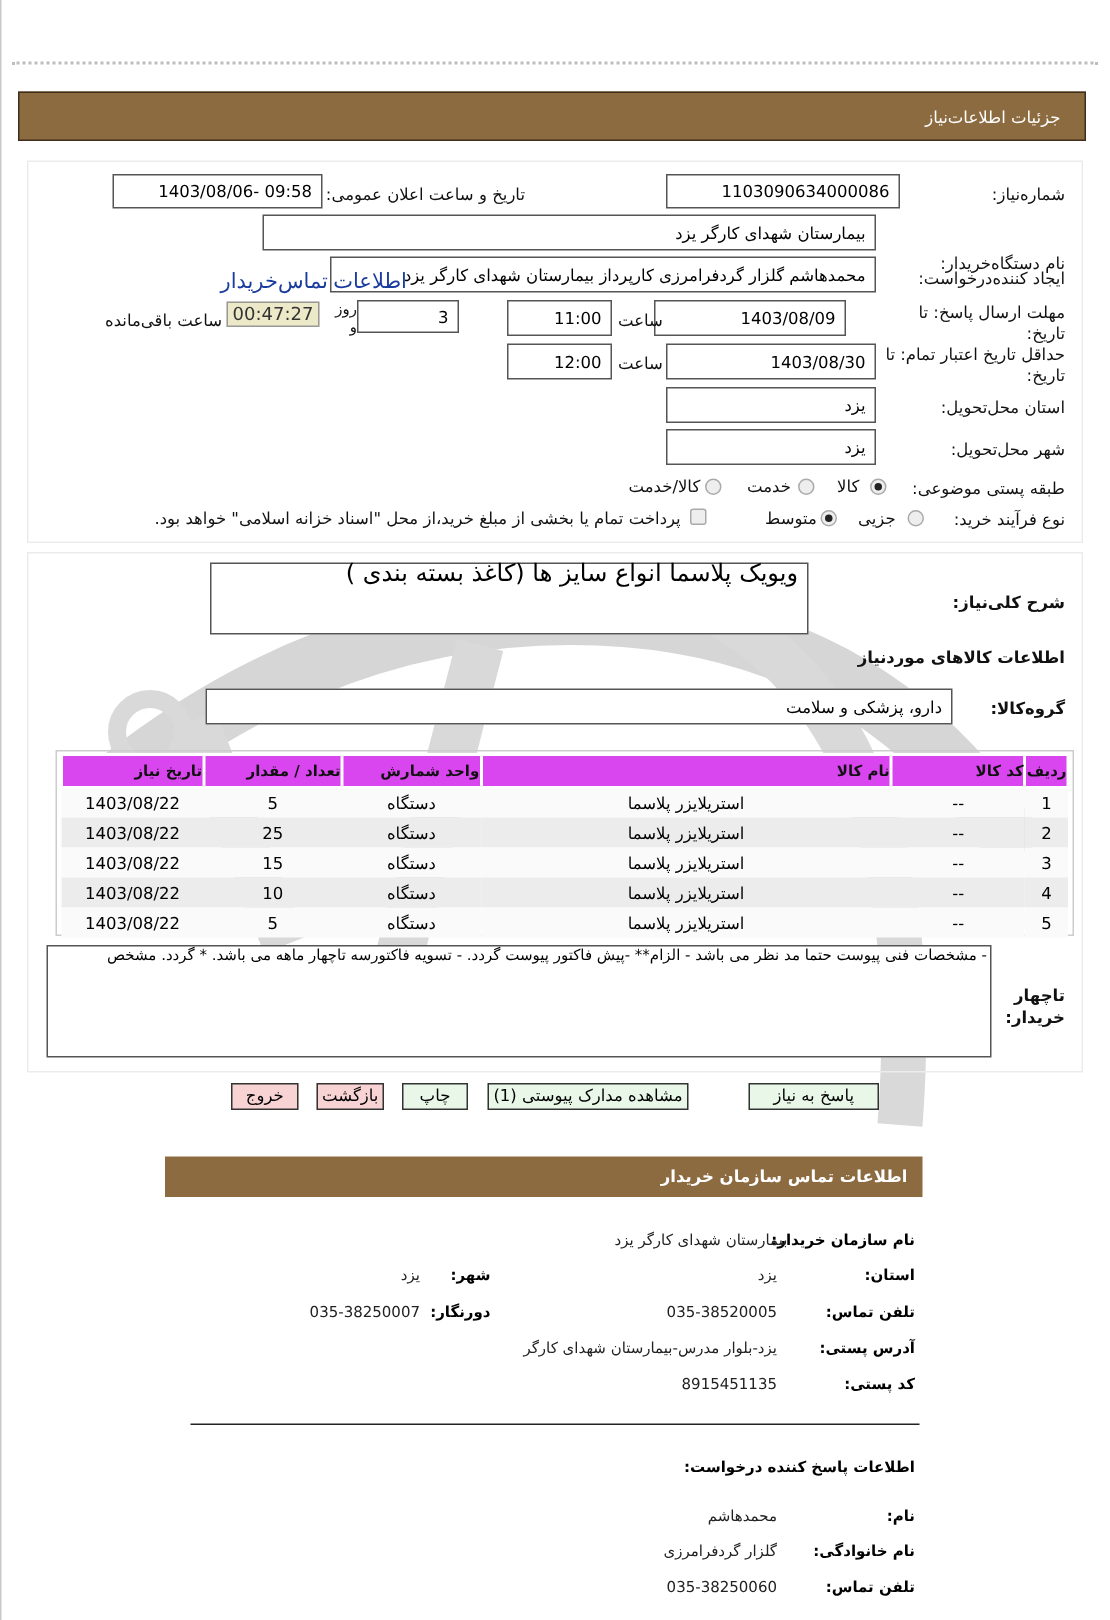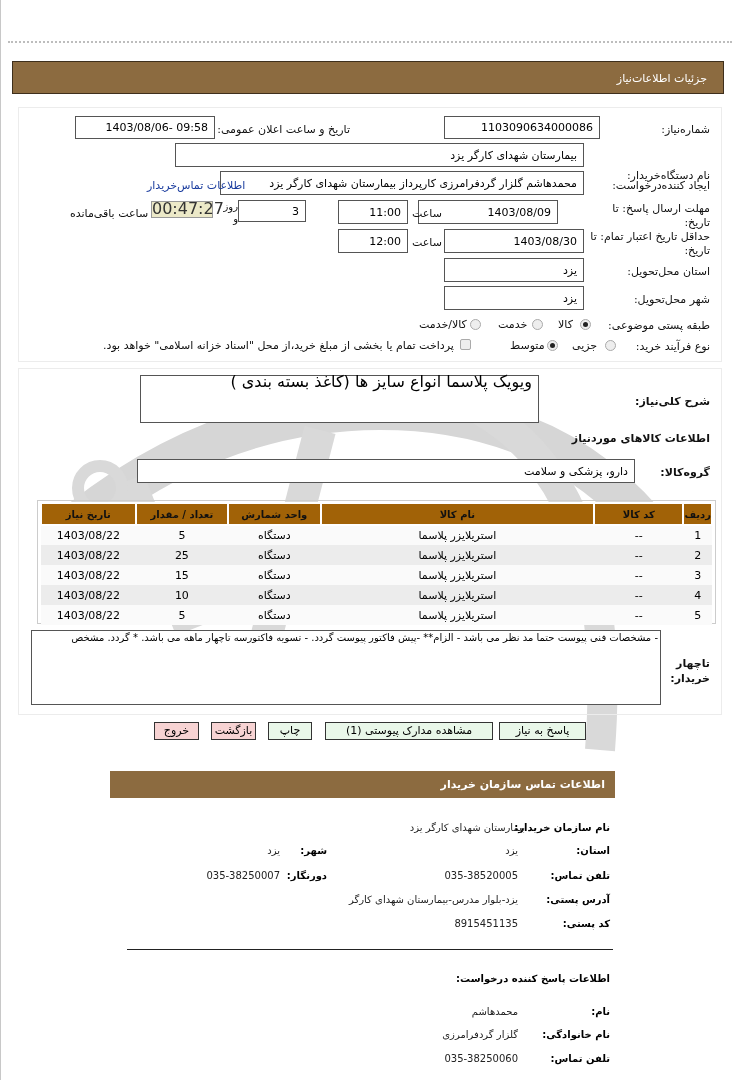--- a/index.html
+++ b/index.html
@@ -7,29 +7,29 @@
   body { font-family: "DejaVu Sans", sans-serif; font-size: 11px; color: #000; position: relative; direction: rtl; }
   .leftline { position:absolute; left:0; top:0; width:1px; height:1080px; background:#c8c8c8; }
   .dotted { position:absolute; left:8px; top:41px; width:724px; height:2px; border-top:2px dotted #bdbdbd; }
   .panel-header { position:absolute; left:12px; top:61px; width:712px; height:33px; background:#8c6b40; border:1px solid #3e2f1c; }
   .panel-header span { position:absolute; right:16px; top:10px; color:#fff; font-size:11px; }
   .panel-bg { position:absolute; left:18px; top:107px; width:704px; height:255px; background:#fff; border:1px solid #ececec; }
   .lbl { position:absolute; font-size:11px; color:#111; white-space:nowrap; }
   .box { position:absolute; border:1px solid #555; background:#fff; font-size:11px; padding:0 6px; display:flex; align-items:center; }
   .box.ltr { direction: ltr; justify-content: flex-end; }
   .box.rtl { justify-content: flex-start; }
-  .link { position:absolute; color:#1a3c9e; font-size:11px; cursor:pointer; }
-  .timer { position:absolute; background:#ece9c8; border:1px solid #999; font-size:16px; color:#333; direction:ltr; text-align:center; }
+  .link { position:absolute; color:#1a3c9e; font-size:14px; cursor:pointer;font-family:Liberation Serif, serif; }
+  .timer { position:absolute; background:#ece9c8; border:1px solid #999; font-size:12px; color:#333; direction:ltr; text-align:center; }
   .radio { position:absolute; width:11px; height:11px; border-radius:50%; border:1px solid #aaa; background:#eee; }
   .radio.on::after { content:""; position:absolute; left:2px; top:2px; width:5px; height:5px; border-radius:50%; background:#222; }
   .check { position:absolute; width:11px; height:11px; border:1px solid #aaa; background:#eee; border-radius:2px; }
   .section2 { position:absolute; left:18px; top:368px; width:704px; height:347px; border:1px solid #ececec; }
   .bold { font-weight:bold; }
   table.items { position:absolute; left:40px; top:502px; width:673px; border-collapse:collapse; font-size:11px; }
-  table.items th { background:#a16207; color:#111; font-weight:bold; height:22px; border:2px solid #fff; font-size:10px; }
+  table.items th { background:#d946ef; color:#111; font-weight:bold; height:22px; border:2px solid #fff; font-size:10px;text-align:right; }
   table.items td { height:20px; text-align:center; }
   table.items tr:nth-child(even) td { background:#fafafa; }
   table.items tr:nth-child(odd) td { background:#ececec; }
   table.items tbody tr:nth-child(odd) td { background:#fafafa; }
   table.items tbody tr:nth-child(even) td { background:#ececec; }
   .tablewrap { position:absolute; left:37px; top:500px; width:679px; height:124px; border:1px solid #ccc; }
   .btn { position:absolute; height:18px; font-size:11px; border:1px solid #333; text-align:center; line-height:15px; cursor:pointer; }
   .btn.green { background:#e9f7e9; }
   .btn.red { background:#f7d3d3; }
   .section3-header { position:absolute; left:110px; top:771px; width:505px; height:27px; background:#8c6b40; }
@@ -65,21 +65,21 @@
 <div class="box ltr" style="left:75px;top:116px;width:140px;height:23px;">1403/08/06- 09:58</div>
 
 <span class="lbl" style="right:30px;top:169px;">نام دستگاه‌خریدار:</span>
 <div class="box rtl" style="left:175px;top:143px;width:409px;height:24px;">بیمارستان شهدای کارگر یزد</div>
 
 <span class="lbl" style="right:30px;top:179px;">ایجاد کننده‌درخواست:</span>
 <div class="box rtl" style="left:220px;top:171px;width:364px;height:24px;">محمدهاشم گلزار  گردفرامرزی کارپرداز بیمارستان شهدای کارگر یزد</div>
 <span class="link" style="left:147px;top:179px;">اطلاعات تماس‌خریدار</span>
 
 <span class="lbl" style="right:30px;top:202px;width:120px;white-space:normal;line-height:14px;">مهلت ارسال پاسخ: تا تاریخ:</span>
-<div class="box ltr" style="left:418px;top:200px;width:140px;height:24px;">1403/08/09</div>
+<div class="box ltr" style="left:436px;top:200px;width:128px;height:24px;">1403/08/09</div>
 <span class="lbl" style="left:412px;top:207px;">ساعت</span>
 <div class="box ltr" style="left:338px;top:200px;width:70px;height:24px;">11:00</div>
 <div class="box ltr" style="left:238px;top:200px;width:68px;height:22px;">3</div>
 <span class="lbl" style="left:222px;top:201px;width:16px;white-space:normal;line-height:12px;font-size:10px;">روز و</span>
 <div class="timer" style="left:151px;top:201px;width:62px;height:17px;line-height:14px;">00:47:27</div>
 <span class="lbl" style="left:70px;top:207px;">ساعت باقی‌مانده</span>
 
 <span class="lbl" style="right:30px;top:230px;width:130px;white-space:normal;line-height:14px;">حداقل تاریخ اعتبار تمام: تا تاریخ:</span>
 <div class="box ltr" style="left:444px;top:229px;width:140px;height:24px;">1403/08/30</div>
 <span class="lbl" style="left:412px;top:236px;">ساعت</span>
@@ -169,21 +169,21 @@
         <td>5</td>
         <td>1403/08/22</td>
       </tr>
     </tbody>
 </table>
 
 <span class="lbl bold" style="right:30px;top:656px;width:50px;white-space:normal;line-height:15px;">تاچهار خریدار:</span>
 <div class="box" style="left:31px;top:630px;width:630px;height:75px;align-items:flex-start;padding:1px 2px;font-size:10px;overflow:hidden;white-space:nowrap;">- مشخصات فنی پیوست حتما مد نظر می باشد - الزام** -پیش فاکتور پیوست گردد. - تسویه فاکتورسه تاچهار ماهه می باشد. * گردد. مشخص</div>
 
 <div class="btn green" style="left:499px;top:722px;width:87px;">پاسخ به نیاز</div>
-<div class="btn green" style="left:325px;top:722px;width:168px;">مشاهده مدارک پیوستی (1)</div>
+<div class="btn green" style="left:325px;top:722px;width:134px;">مشاهده مدارک پیوستی (1)</div>
 <div class="btn green" style="left:268px;top:722px;width:44px;">چاپ</div>
 <div class="btn red" style="left:211px;top:722px;width:45px;">بازگشت</div>
 <div class="btn red" style="left:154px;top:722px;width:45px;">خروج</div>
 
 <div class="section3-header">
   <span>اطلاعات تماس سازمان خریدار</span>
 </div>
 
 <span class="ci-lbl" style="right:130px;top:822px;">نام سازمان خریدار:</span>
 <span class="ci-val" style="right:215px;top:822px;">بیمارستان شهدای کارگر یزد</span>

